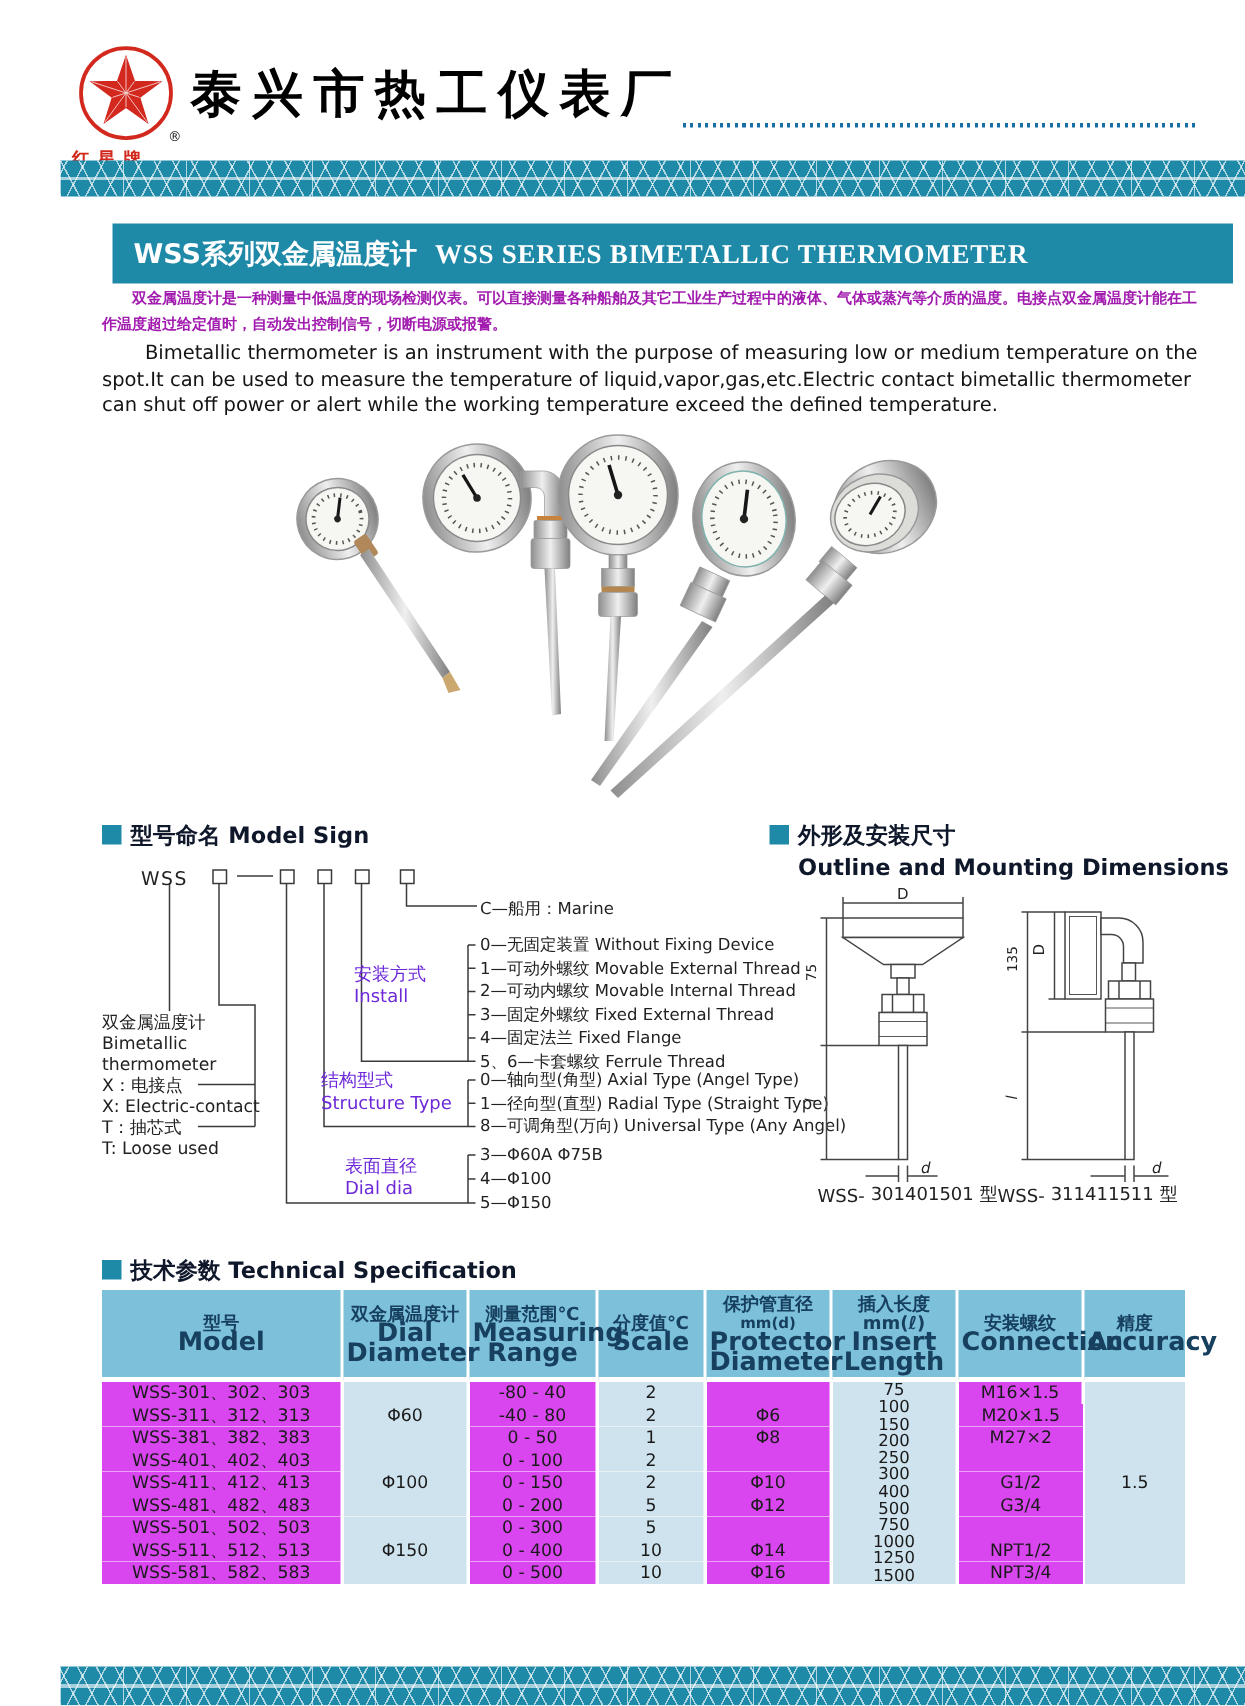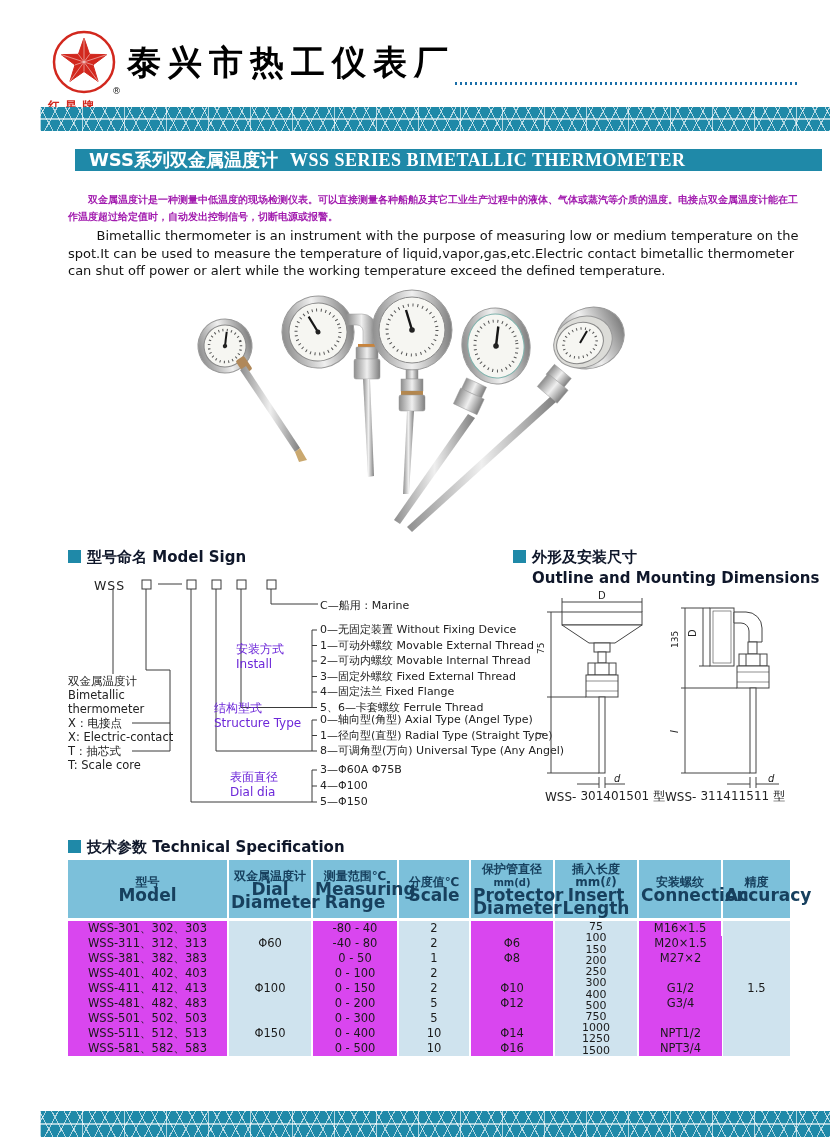--- a/index.html
+++ b/index.html
@@ -15,21 +15,21 @@
   .lattice{position:absolute;left:40px;right:0;height:24px;background-color:#1f89a8;
      background-image:
        repeating-linear-gradient(62deg,rgba(255,255,255,.65) 0 1px,transparent 1px 11px),
        repeating-linear-gradient(-62deg,rgba(255,255,255,.65) 0 1px,transparent 1px 11px),
        repeating-linear-gradient(90deg,rgba(255,255,255,.65) 0 1px,transparent 1px 42px),
        linear-gradient(to bottom,transparent 46%,rgba(255,255,255,.6) 46% 54%,transparent 54%);}
   .lattice.top{top:107px;}
   .lattice.bottom{bottom:0;height:26px;}
 
   
-  .title-bar{position:absolute;left:75px;top:149px;width:747px;height:22px;background:#1f89a8;
+  .title-bar{position:absolute;left:75px;top:149px;width:747px;height:40px;background:#1f89a8;
              color:#fff;display:flex;align-items:center;padding-left:14px;box-sizing:border-box;}
   .title-bar .cn{font-size:18px;font-weight:bold;}
   .title-bar .en{font-size:18px;font-weight:bold;font-family:"Liberation Serif","DejaVu Serif",serif;margin-left:12px;letter-spacing:.5px;}
 
   
   .intro-cn{position:absolute;left:68px;top:191px;width:734px;font-size:10px;line-height:17px;
             font-weight:600;text-indent:2em;color:#a21caf;}
   .intro-en{position:absolute;left:68px;top:227px;width:734px;font-size:13px;line-height:17.5px;
             text-indent:2.2em;color:#141414;}
 
@@ -198,21 +198,21 @@
     </div>
     <ul class="opts" style="top:48px;">
       <li>0—无固定装置 Without Fixing Device</li>
       <li>1—可动外螺纹 Movable External Thread</li>
       <li>2—可动内螺纹 Movable Internal Thread</li>
       <li>3—固定外螺纹 Fixed External Thread</li>
       <li>4—固定法兰 Fixed Flange</li>
       <li>5、6—卡套螺纹 Ferrule Thread</li>
     </ul>
 
-    <div class="grp" style="left:146px;top:127px;width:96px;">
+    <div class="grp" style="left:146px;top:139px;width:96px;">
       <div>结构型式</div>
       <div>Structure Type</div>
     </div>
     <ul class="opts" style="top:138px;">
       <li>0—轴向型(角型) Axial Type (Angel Type)</li>
       <li>1—径向型(直型) Radial Type (Straight Type)</li>
       <li>8—可调角型(万向) Universal Type (Any Angel)</li>
     </ul>
 
     <div class="grp" style="left:162px;top:196px;width:80px;">
@@ -225,21 +225,21 @@
       <li>5—Φ150</li>
     </ul>
 
     <div class="left-block">
       <div>双金属温度计</div>
       <div>Bimetallic</div>
       <div>thermometer</div>
       <div>X：电接点</div>
       <div>X: Electric-contact</div>
       <div>T：抽芯式</div>
-      <div>T: Scale core</div>
+      <div>T: Loose used</div>
     </div>
   </div>
 
   <div class="sec-head" style="left:513px;top:548px;">
     <span class="sq"></span><span>外形及安装尺寸</span>
     <span class="sub">Outline and Mounting Dimensions</span>
   </div>
 
   <svg class="outline-svg" width="310" height="200" viewBox="0 0 310 200">
     <g stroke="#444" stroke-width="1" fill="#fff">

